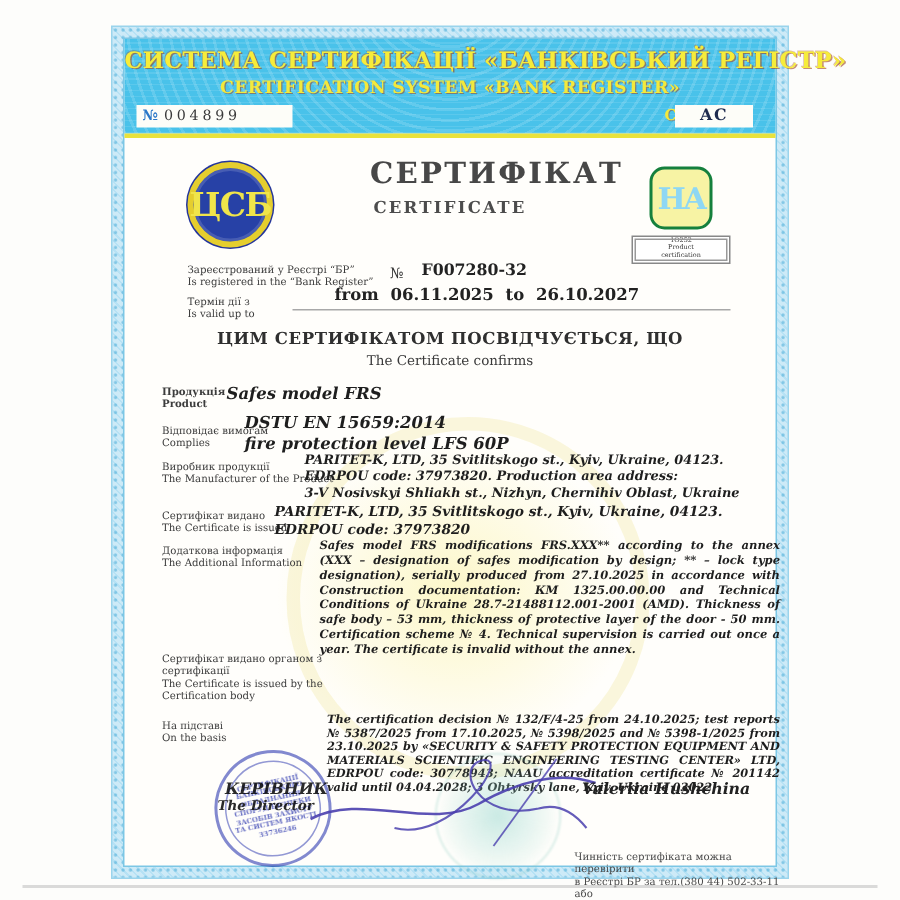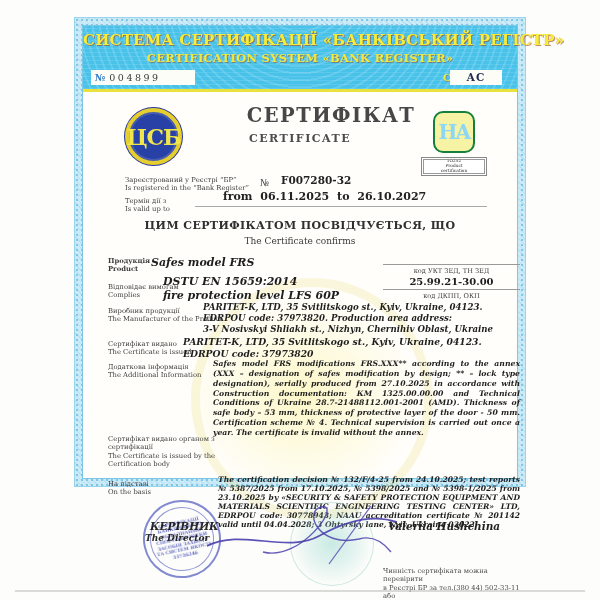--- a/index.html
+++ b/index.html
@@ -3,21 +3,21 @@
 <meta charset="utf-8">
 <style>
   html,body{margin:0;padding:0;}
   body{
     width:600px;height:600px;position:relative;overflow:hidden;
     background:#fdfdfb;
     font-family:"DejaVu Serif","Liberation Serif",serif;
     -webkit-font-smoothing:antialiased;
   }
   .cert{
-    position:absolute;left:75px;top:18px;width:450px;height:468px;
+    position:absolute;left:75px;top:18px;width:450px;height:567px;
     background-color:#cdeaf7;
     background-image:
       radial-gradient(circle at 2px 2px, rgba(90,180,220,.65) .8px, transparent 1.4px),
       repeating-linear-gradient(45deg, rgba(140,210,240,.35) 0 1px, transparent 1px 4px);
     background-size:5px 5px,auto;
     box-shadow:0 0 0 1px #9ad4ec;
   }
   .inner{
     position:absolute;left:8px;top:8px;right:8px;bottom:8px;
     background:#fffefb;
@@ -180,27 +180,20 @@
 
     <div class="abs confirm-uk">ЦИМ СЕРТИФІКАТОМ ПОСВІДЧУЄТЬСЯ, ЩО</div>
     <div class="abs confirm-en">The Certificate confirms</div>
 
     <div class="abs lbl product-label">
       <div>Продукція</div>
       <div>Product</div>
     </div>
     <div class="abs val product-value">Safes model FRS</div>
 
-    <div class="abs codes">
-      <div class="rule"></div>
-      <div class="c-lbl">код УКТ ЗЕД, ТН ЗЕД</div>
-      <div class="c-val">25.99.21-30.00</div>
-      <div class="rule"></div>
-      <div class="c-lbl">код ДКПП, ОКП</div>
-    </div>
 
     <div class="abs lbl complies-label">
       <div>Відповідає вимогам</div>
       <div>Complies</div>
     </div>
     <div class="abs val complies-value">
       <div>DSTU EN 15659:2014</div>
       <div>fire protection level LFS 60P</div>
     </div>
 

